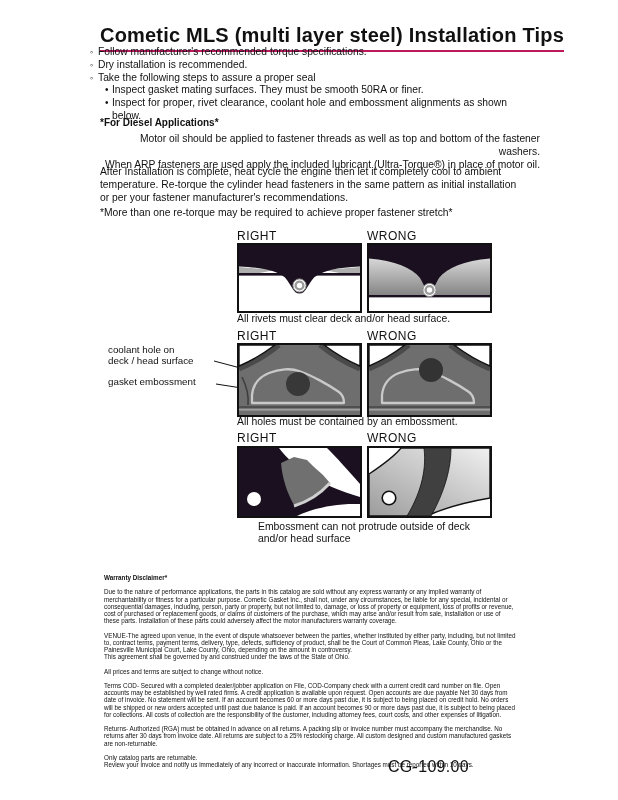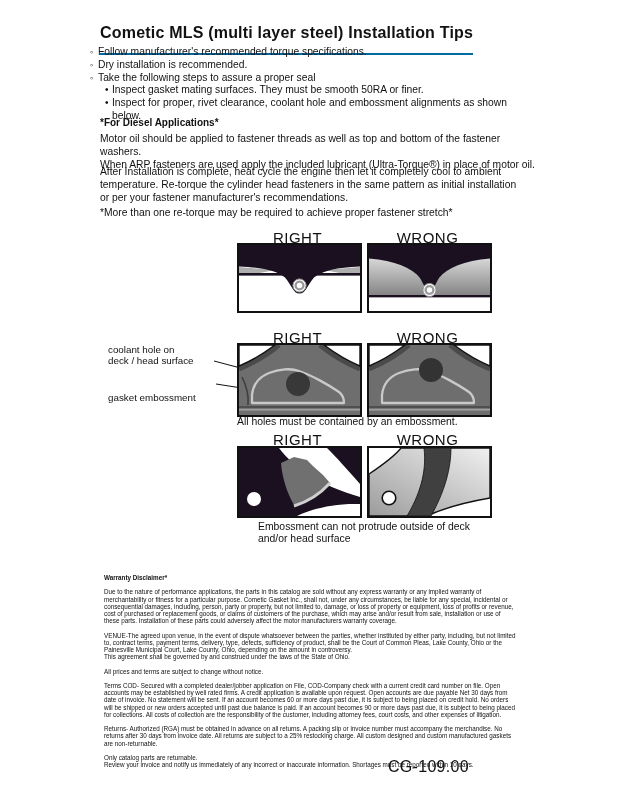--- a/index.html
+++ b/index.html
@@ -1,26 +1,26 @@
 <!DOCTYPE html>
 <html><head>
 <meta charset="utf-8">
 <style>
   html,body{margin:0;padding:0;background:#ffffff;}
   .page{position:relative;width:618px;height:800px;background:#ffffff;overflow:hidden;
         font-family:"Liberation Sans", sans-serif;color:#111;}
   .abs{position:absolute;}
-  .title{font-size:16px;font-weight:bold;border-bottom:2px solid #0369a1;padding-bottom:12px;letter-spacing:.2px;}
+  .title{font-size:20px;font-weight:bold;border-bottom:2px solid #be185d;padding-bottom:4px;letter-spacing:.2px;}
   .body-txt{font-size:10.3px;line-height:12.8px;}
   .b-row{display:flex;}
   .b-mark{width:8px;flex:0 0 8px;font-size:9px;line-height:12.8px;}
   .sb-mark{width:7px;flex:0 0 7px;font-size:10px;line-height:12.8px;}
   .heading{font-size:10px;font-weight:bold;}
   .note{font-size:10.3px;}
-  .figlabel{font-size:15px;letter-spacing:.5px;text-align:center;width:121px;}
+  .figlabel{font-size:12px;letter-spacing:.5px;text-align:left;width:121px;}
   .figbox{border:2px solid #111;display:block;background:#fff;}
   .caption{font-size:10.4px;line-height:11.5px;}
   .sidelabel{font-size:9.8px;line-height:10.8px;text-align:left;}
   .tiny{font-size:6.3px;line-height:7.25px;width:413px;}
   .tiny p{margin:0 0 7px 0;}
   .tiny .nogap{margin:0;}
   .pagenum{font-size:16px;letter-spacing:.3px;}
 </style>
 </head>
 <body>
@@ -48,21 +48,21 @@
       <span class="sb-mark">•</span>
       <span>Inspect gasket mating surfaces.  They must be smooth 50RA or finer.</span>
     </div>
     <div class="b-row" style="margin-left:15px;">
       <span class="sb-mark">•</span>
       <span>Inspect for proper, rivet clearance, coolant hole and embossment alignments as shown below.</span>
     </div>
   </div>
 
   <div class="abs heading" style="left:100px;top:117px;">*For Diesel Applications*</div>
-  <div class="abs body-txt" style="left:100px;top:133px;width:440px;">
+  <div class="abs body-txt" style="left:100px;top:133px;width:440px;text-align:right;">
     <div>Motor oil should be applied to fastener threads as well as top and bottom of the fastener washers.</div>
     <div>When ARP fasteners are used apply the included lubricant (Ultra-Torque®) in place of motor oil.</div>
   </div>
   <div class="abs note" style="left:100px;top:207px;">*More than one re-torque may be required to achieve proper fastener stretch*</div>
   <div class="abs body-txt" style="left:100px;top:166px;width:440px;">
     <div>After Installation is complete, heat cycle the engine then let it completely cool to ambient</div>
     <div>temperature. Re-torque the cylinder head fasteners in the same pattern as initial installation</div>
     <div>or per your fastener manufacturer's recommendations.</div>
   </div>
 
@@ -88,29 +88,30 @@
     </defs>
     <rect x="0" y="0" width="121" height="66" fill="#ffffff"></rect>
     <rect x="0" y="13" width="121" height="38" fill="url(#g1w)"></rect>
     <path d="M0,0 H121 V13.5 C95,15.5 78,23 70,33 C65,41 64,47.5 60.5,47.5 C57,47.5 56,41 51,33 C43,23 26,15.5 0,13.5 Z" fill="#1a1020"></path>
     <rect x="0" y="50" width="121" height="2.6" fill="#1a1020"></rect>
     <rect x="0" y="52.6" width="121" height="13.4" fill="#ffffff"></rect>
     <circle cx="60.5" cy="45" r="6.6" fill="#ffffff" stroke="#8d8d8d" stroke-width="1"></circle>
     <circle cx="60.5" cy="45" r="3.9" fill="#ffffff" stroke="#9a9a9a" stroke-width="2.4"></circle>
   </svg>
 
+  <div class="abs caption" style="left:237px;top:313px;width:260px;">All rivets must clear deck and/or head surface.</div>
 
   <div class="abs figlabel" style="left:237px;top:329px;">RIGHT</div>
   <div class="abs figlabel" style="left:367px;top:329px;">WRONG</div>
 
   <div class="abs sidelabel" style="left:108px;top:345px;width:104px;">
     <div>coolant hole on</div>
     <div>deck / head surface</div>
   </div>
-  <div class="abs sidelabel" style="left:108px;top:377px;width:106px;margin-top:16px;">gasket embossment</div>
+  <div class="abs sidelabel" style="left:108px;top:377px;width:106px;">gasket embossment</div>
 
   <svg class="abs" style="left:205px;top:352px;" width="100" height="45" viewBox="0 0 100 45">
     <line x1="9" y1="9" x2="92" y2="31" stroke="#111" stroke-width="1"></line>
     <line x1="11" y1="32" x2="56" y2="39" stroke="#111" stroke-width="1"></line>
   </svg>
 
   <svg class="abs figbox" style="left:237px;top:343px;z-index:2;" width="121" height="70" viewBox="0 0 121 70">
     <rect x="0" y="0" width="121" height="70" fill="#6e6e6e"></rect>
     <path d="M40,0 C28,10 14,18 0,24" stroke="#4a4a4a" stroke-width="5" fill="none"></path>
     <path d="M81,0 C93,10 107,18 121,24" stroke="#4a4a4a" stroke-width="5" fill="none"></path>

